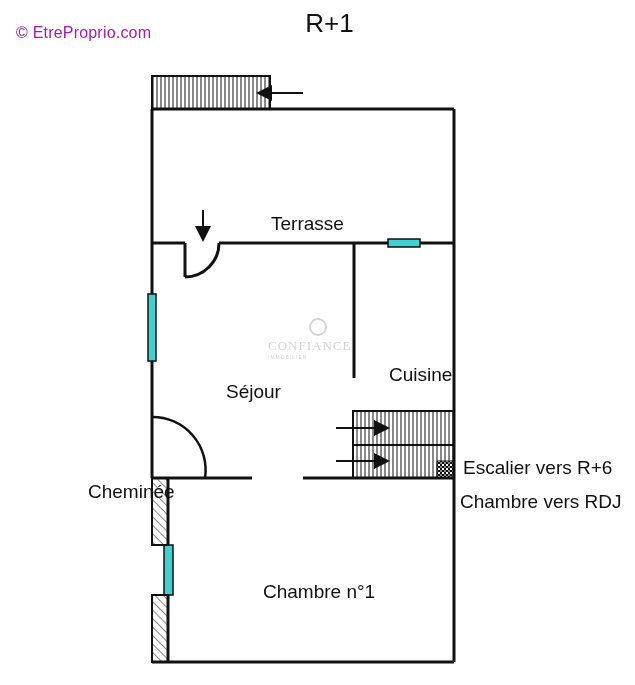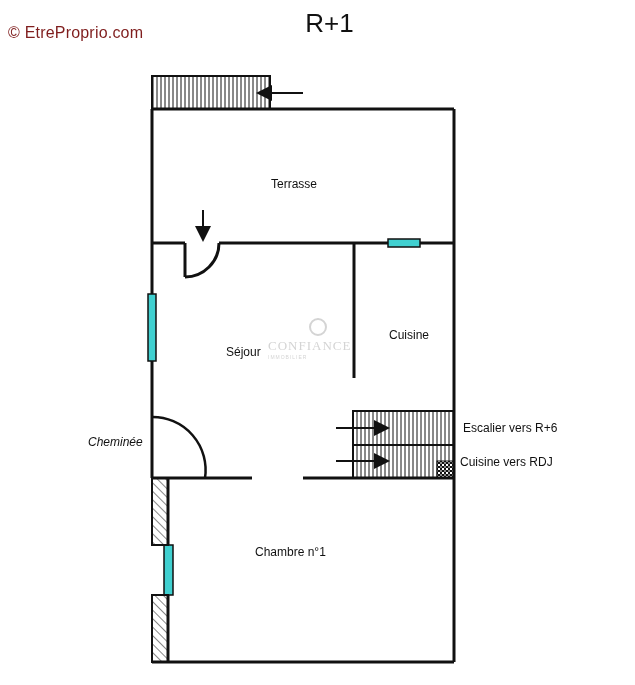--- a/index.html
+++ b/index.html
@@ -1,21 +1,21 @@
 <!DOCTYPE html>
 <html><head>
   <meta charset="utf-8">
   <style>
     html, body { margin: 0; padding: 0; background: #ffffff; }
     body { width: 635px; height: 685px; position: relative; overflow: hidden;
            font-family: "Liberation Sans", sans-serif; color: #111; }
     .abs { position: absolute; }
     .title { left: 0; width: 635px; top: 8px; text-align: center; font-size: 26px; margin-left: 12px; }
-    .watermark { left: 8px; top: 24px; font-size: 16px; color: #7f1d1d; letter-spacing: 0.2px; }
-    .label { font-size: 12px; white-space: nowrap; }
+    .watermark { left: 16px; top: 24px; font-size: 16px; color: #a21caf; letter-spacing: 0.2px; }
+    .label { font-size: 19px; white-space: nowrap; margin-top: 36px; }
     .logo { left: 268px; top: 318px; width: 100px; text-align: left; color: #d4d4d4; }
     .logo .ring { width: 14px; height: 14px; border: 2px solid #d4d4d4; border-radius: 50%; margin: 0 auto 2px; }
     .logo .brand { font-family: "Liberation Serif", serif; font-size: 13px; letter-spacing: 1px; }
     .logo .sub { font-size: 5px; letter-spacing: 1px; }
     svg { position: absolute; left: 0; top: 0; }
   </style>
 </head>
 <body>
 
 <svg width="635" height="685" viewBox="0 0 635 685">
@@ -88,16 +88,16 @@
 
 <div class="abs logo">
   <div class="ring"></div>
   <div class="brand">CONFIANCE</div>
   <div class="sub">IMMOBILIER</div>
 </div>
 
 <div class="abs label" style="left:271px; top:177px;">Terrasse</div>
 <div class="abs label" style="left:226px; top:345px;">Séjour</div>
 <div class="abs label" style="left:389px; top:328px;">Cuisine</div>
-<div class="abs label" style="left:255px; top:545px;text-align:center;">Chambre n°1</div>
-<div class="abs label" style="left:88px; top:435px;font-style:italic;">Cheminée</div>
+<div class="abs label" style="left:263px; top:545px;text-align:center;">Chambre n°1</div>
+<div class="abs label" style="left:88px; top:445px;">Cheminée</div>
 <div class="abs label" style="left:463px; top:421px;">Escalier vers R+6</div>
-<div class="abs label" style="left:460px; top:455px;">Cuisine vers RDJ</div>
+<div class="abs label" style="left:460px; top:455px;">Chambre vers RDJ</div>
 
 </body></html>

